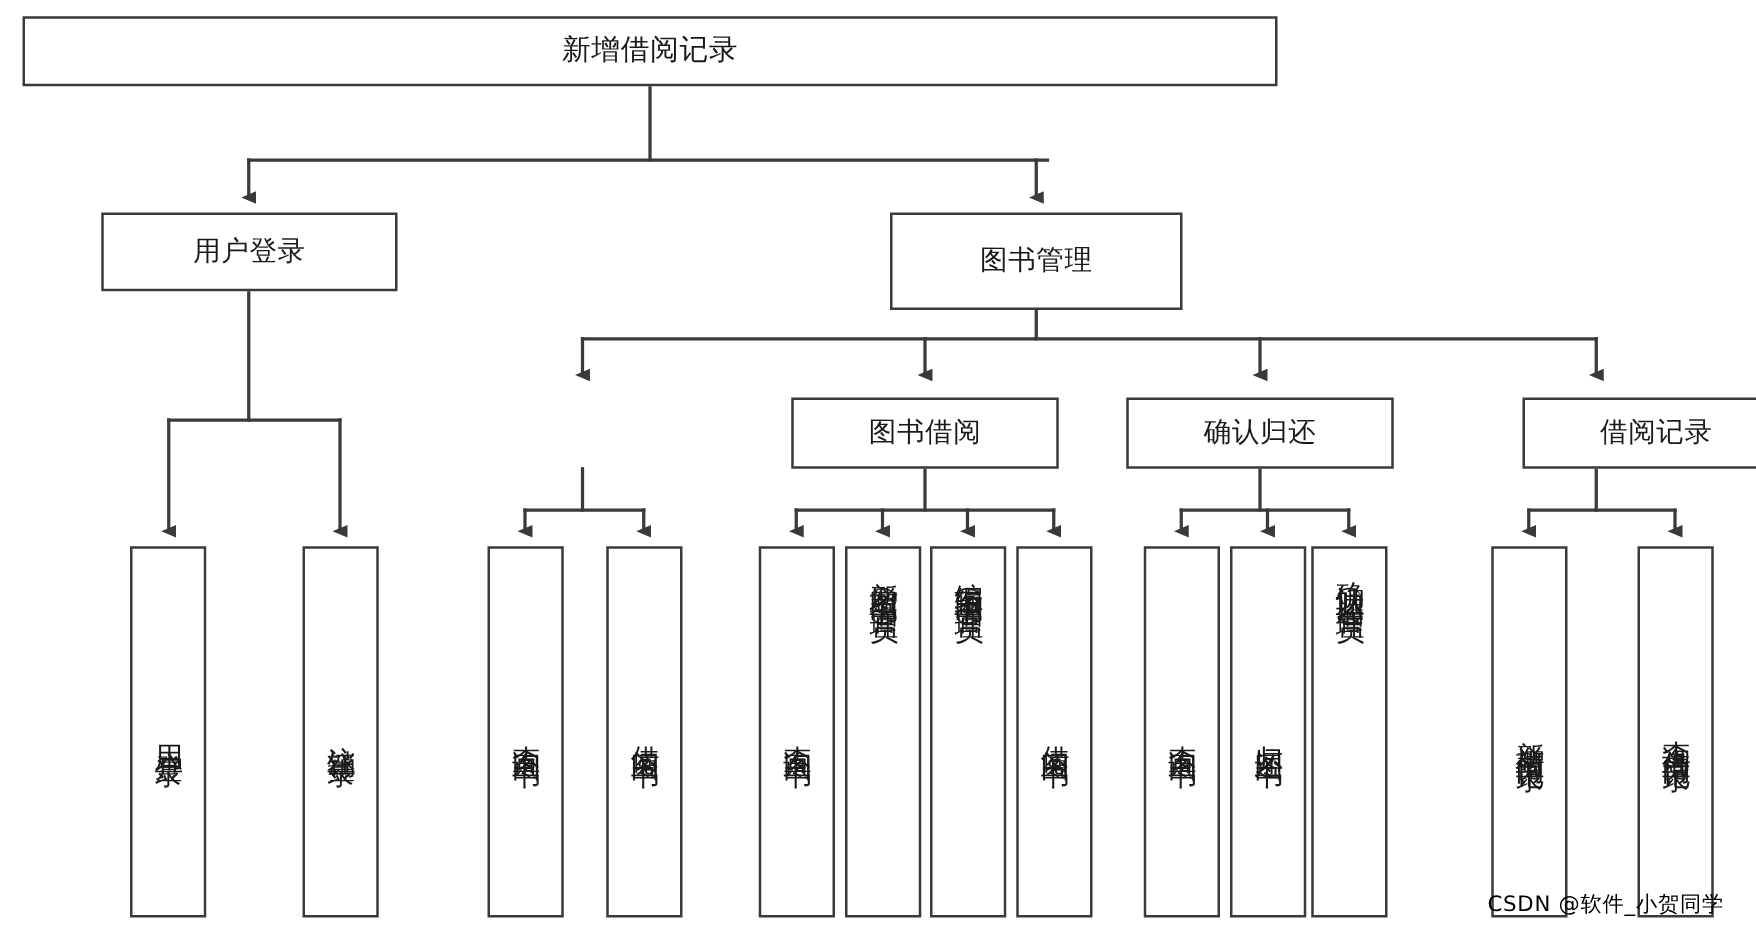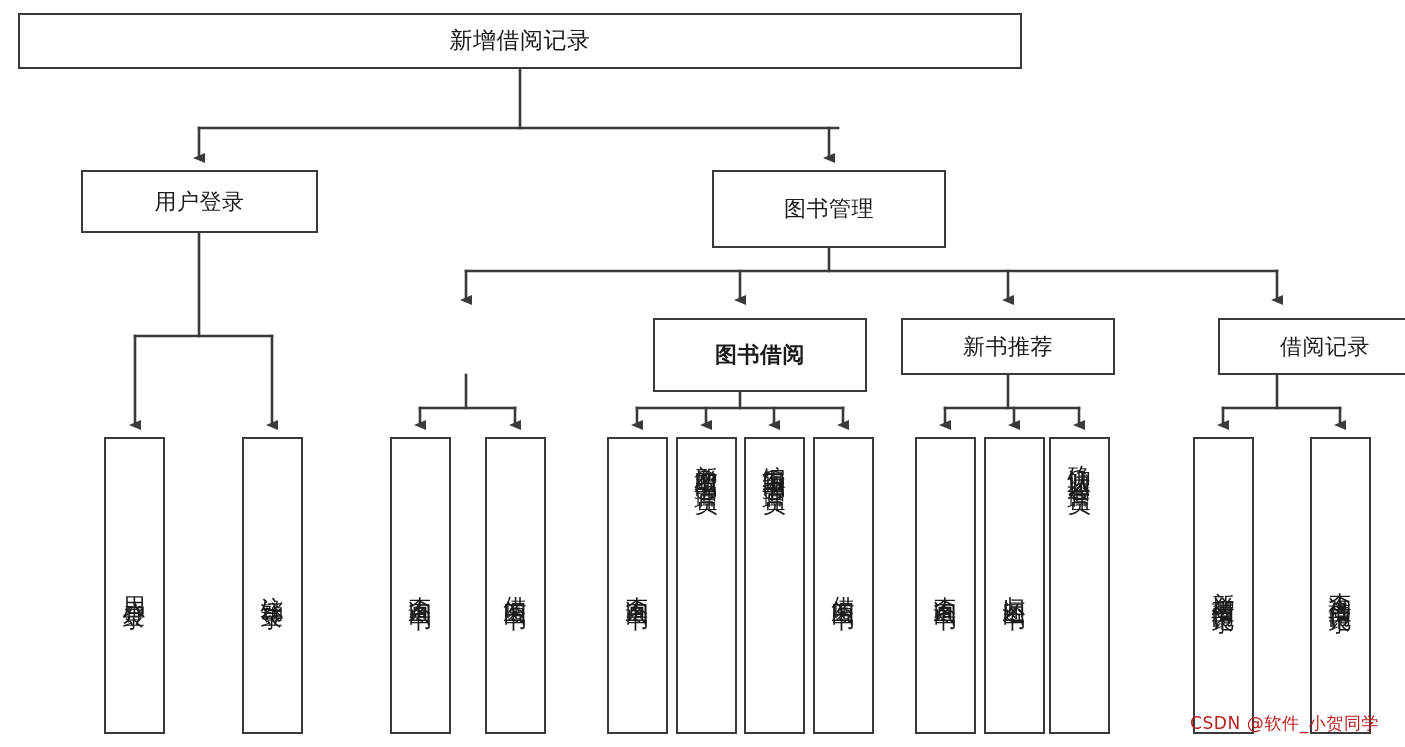--- a/index.html
+++ b/index.html
@@ -64,21 +64,21 @@
   }
   .node.vertical.center-text {
     align-items: center;
     padding-top: 0;
   }
   .watermark {
     position: absolute;
     left: 1190px;
     top: 712px;
     font-size: 17px;
-    color: #b91c1c;
+    color: #000000;
     letter-spacing: 0.6px;
     white-space: nowrap;
     font-family: "DejaVu Sans", "Liberation Sans", sans-serif;
   }
 </style>
 </head>
 <body>
 
 <div id="diagram-root">
 
@@ -138,26 +138,26 @@
 
   <div class="node horizontal" style="left:81px; top:170px; width:237px; height:63px;">
     <span class="node-label">用户登录</span>
   </div>
 
   <div class="node horizontal" style="left:712px; top:170px; width:234px; height:78px;">
     <span class="node-label">图书管理</span>
   </div>
 
 
-  <div class="node horizontal" style="left:653px; top:318px; width:214px; height:74px;font-weight:bold;">
+  <div class="node horizontal" style="left:633px; top:318px; width:214px; height:57px;">
     <span class="node-label">图书借阅</span>
   </div>
 
   <div class="node horizontal" style="left:901px; top:318px; width:214px; height:57px;">
-    <span class="node-label">新书推荐</span>
+    <span class="node-label">确认归还</span>
   </div>
 
   <div class="node horizontal" style="left:1170px; top:318px; width:214px; height:57px;margin-left:48px;">
     <span class="node-label">借阅记录</span>
   </div>
 
   <div class="node vertical center-text" style="left:104px; top:437px; width:61px; height:297px;">
     <span class="node-label">用户登录</span>
   </div>
 

